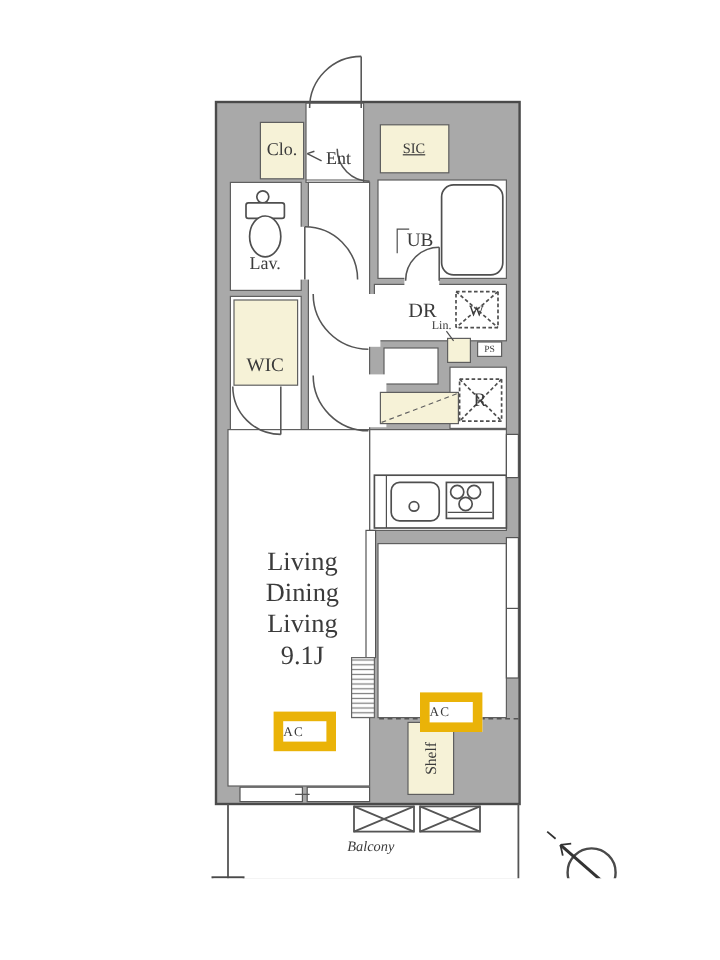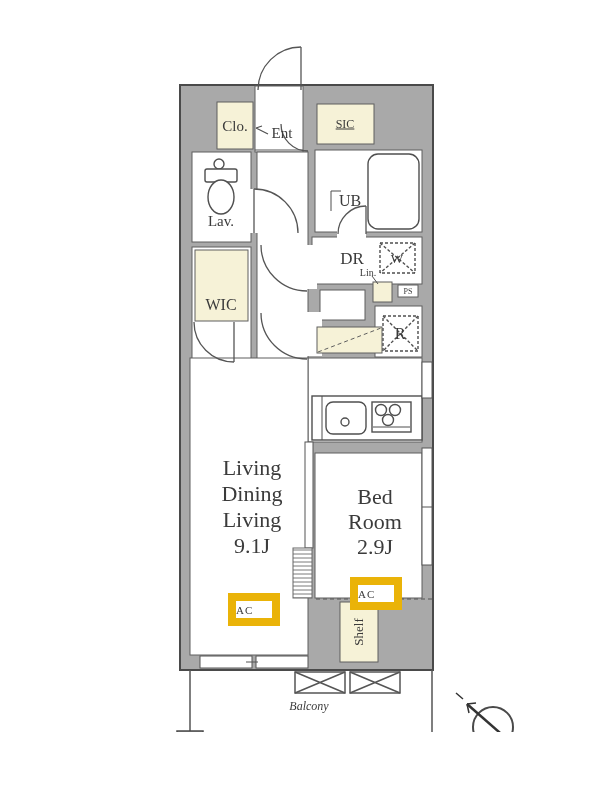--- a/index.html
+++ b/index.html
@@ -163,25 +163,20 @@
 <div class="lbl" style="left:221px;top:305px;font-size:16px;">WIC</div>
 <div class="lbl" style="left:400px;top:334px;font-size:16px;">R</div>
 
 <div class="lbl-block" style="left:252px;top:455px;font-size:22px;line-height:26px;">
   <div>Living</div>
   <div>Dining</div>
   <div>Living</div>
   <div>9.1J</div>
 </div>
 
-<div class="lbl-block" style="left:375px;top:484px;font-size:22px;line-height:25px;">
-  <div>Bed</div>
-  <div>Room</div>
-  <div>2.9J</div>
-</div>
 
 <div class="ac-badge" style="left:228px;top:593px;width:36px;height:17px;">
   <span>AC</span>
 </div>
 <div class="ac-badge" style="left:350px;top:577px;width:36px;height:17px;">
   <span>AC</span>
 </div>
 
 <div class="lbl vert" style="left:359px;top:632px;font-size:13px;">Shelf</div>
 <div class="lbl" style="left:309px;top:706px;font-size:12px;font-style:italic;">Balcony</div>

